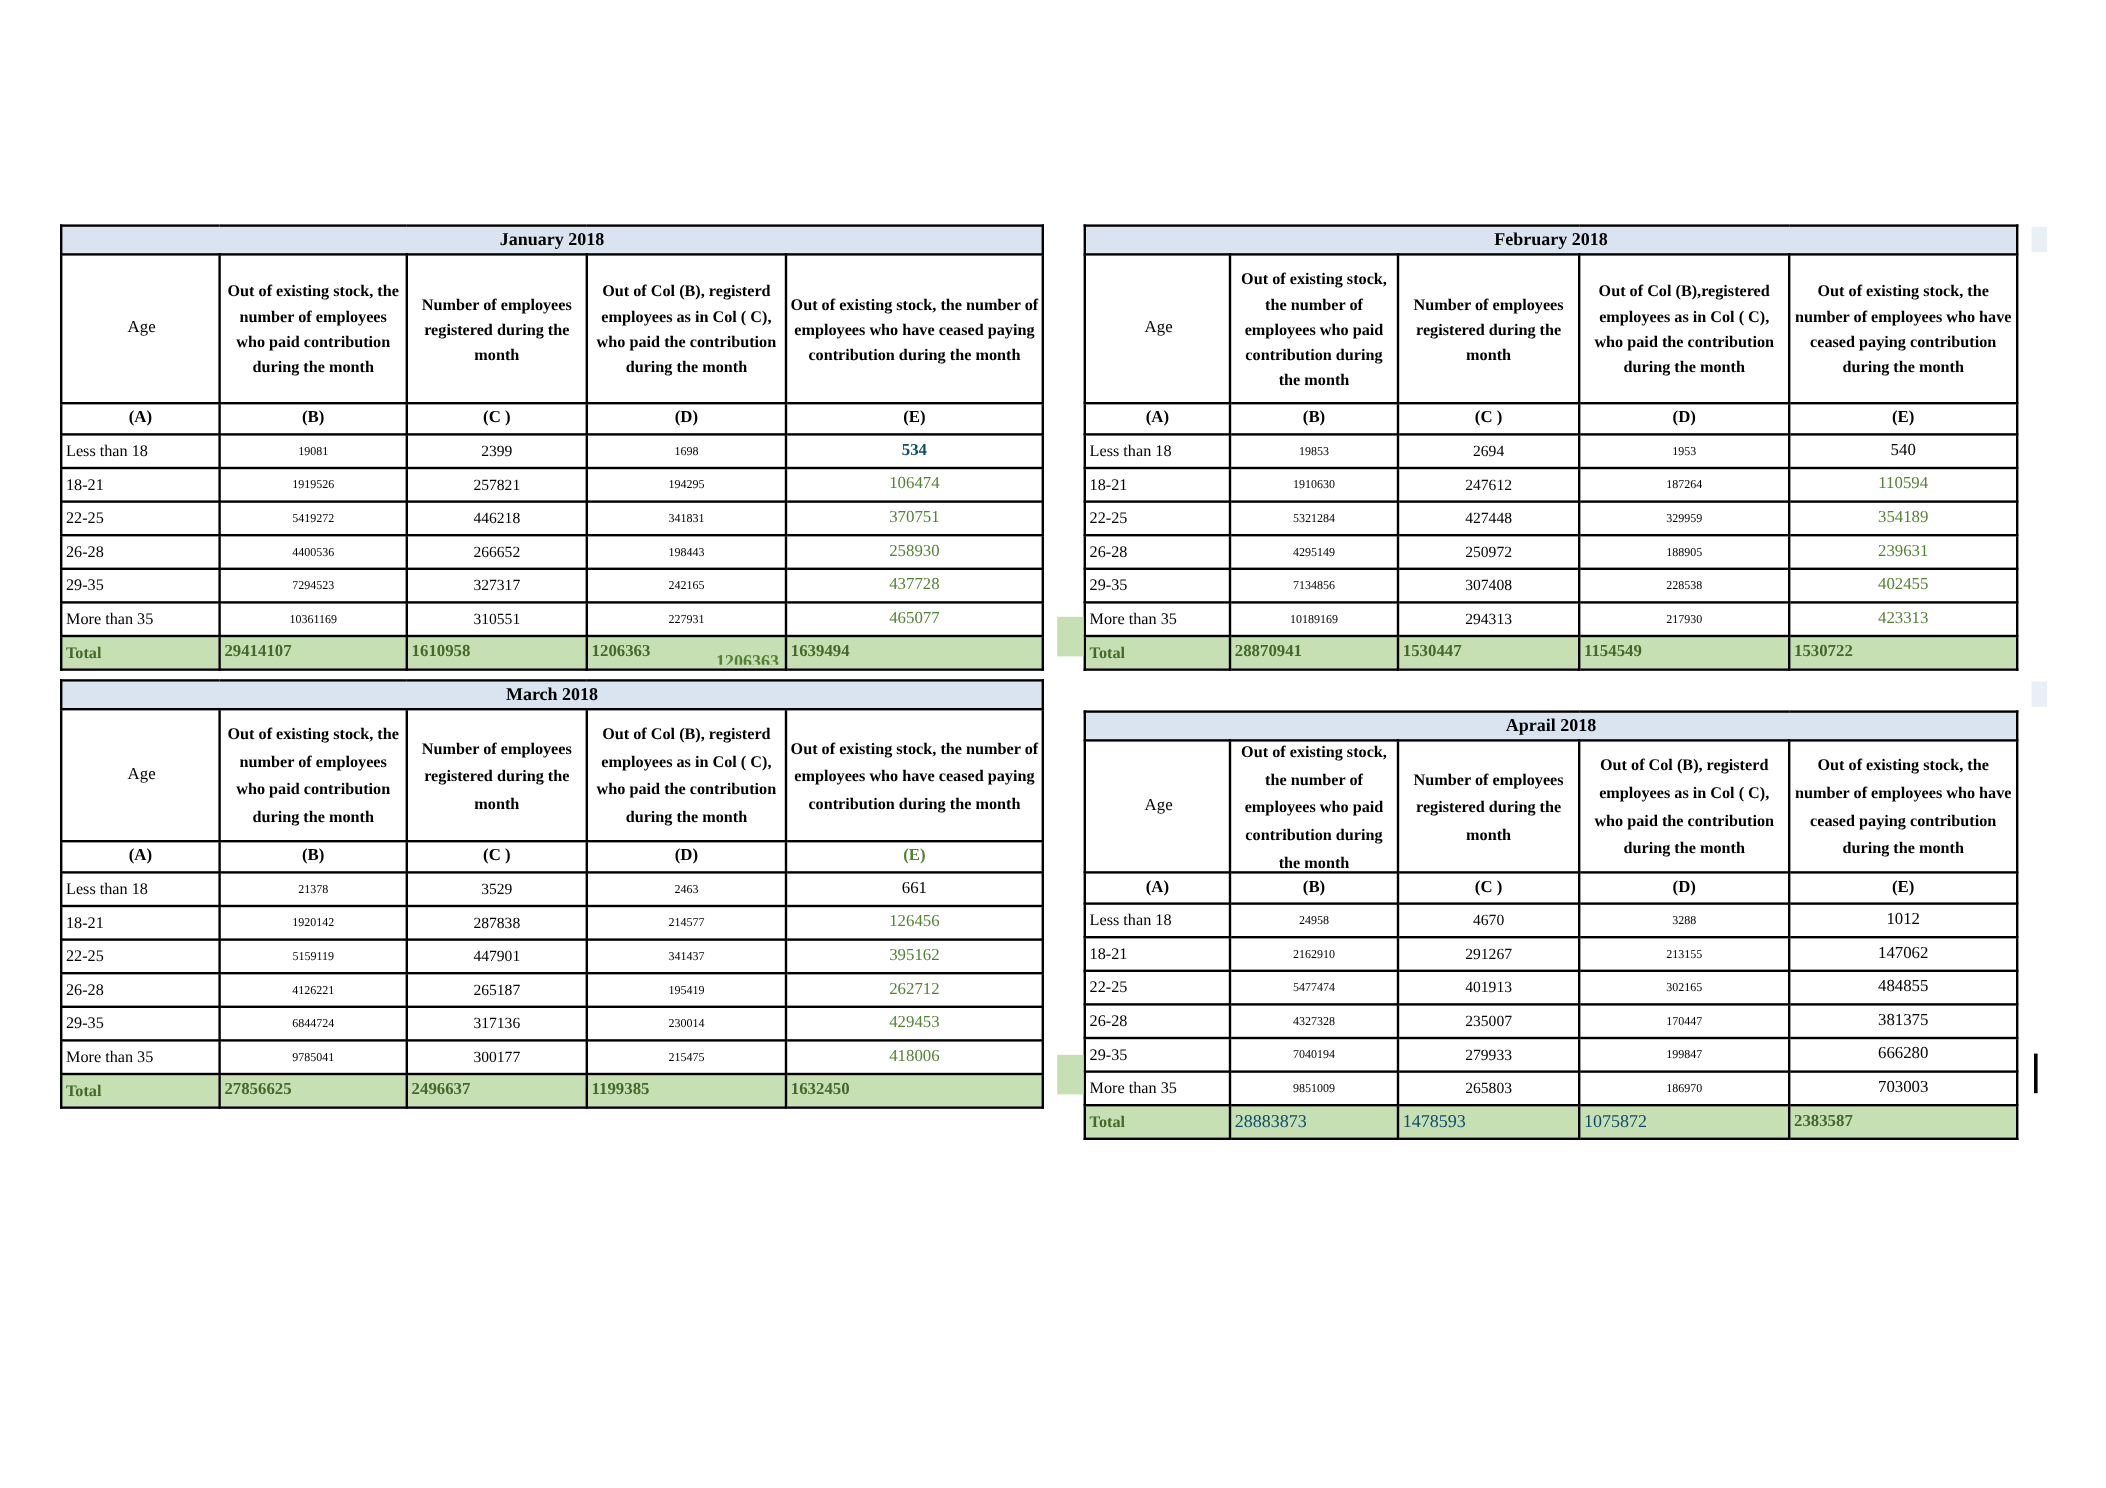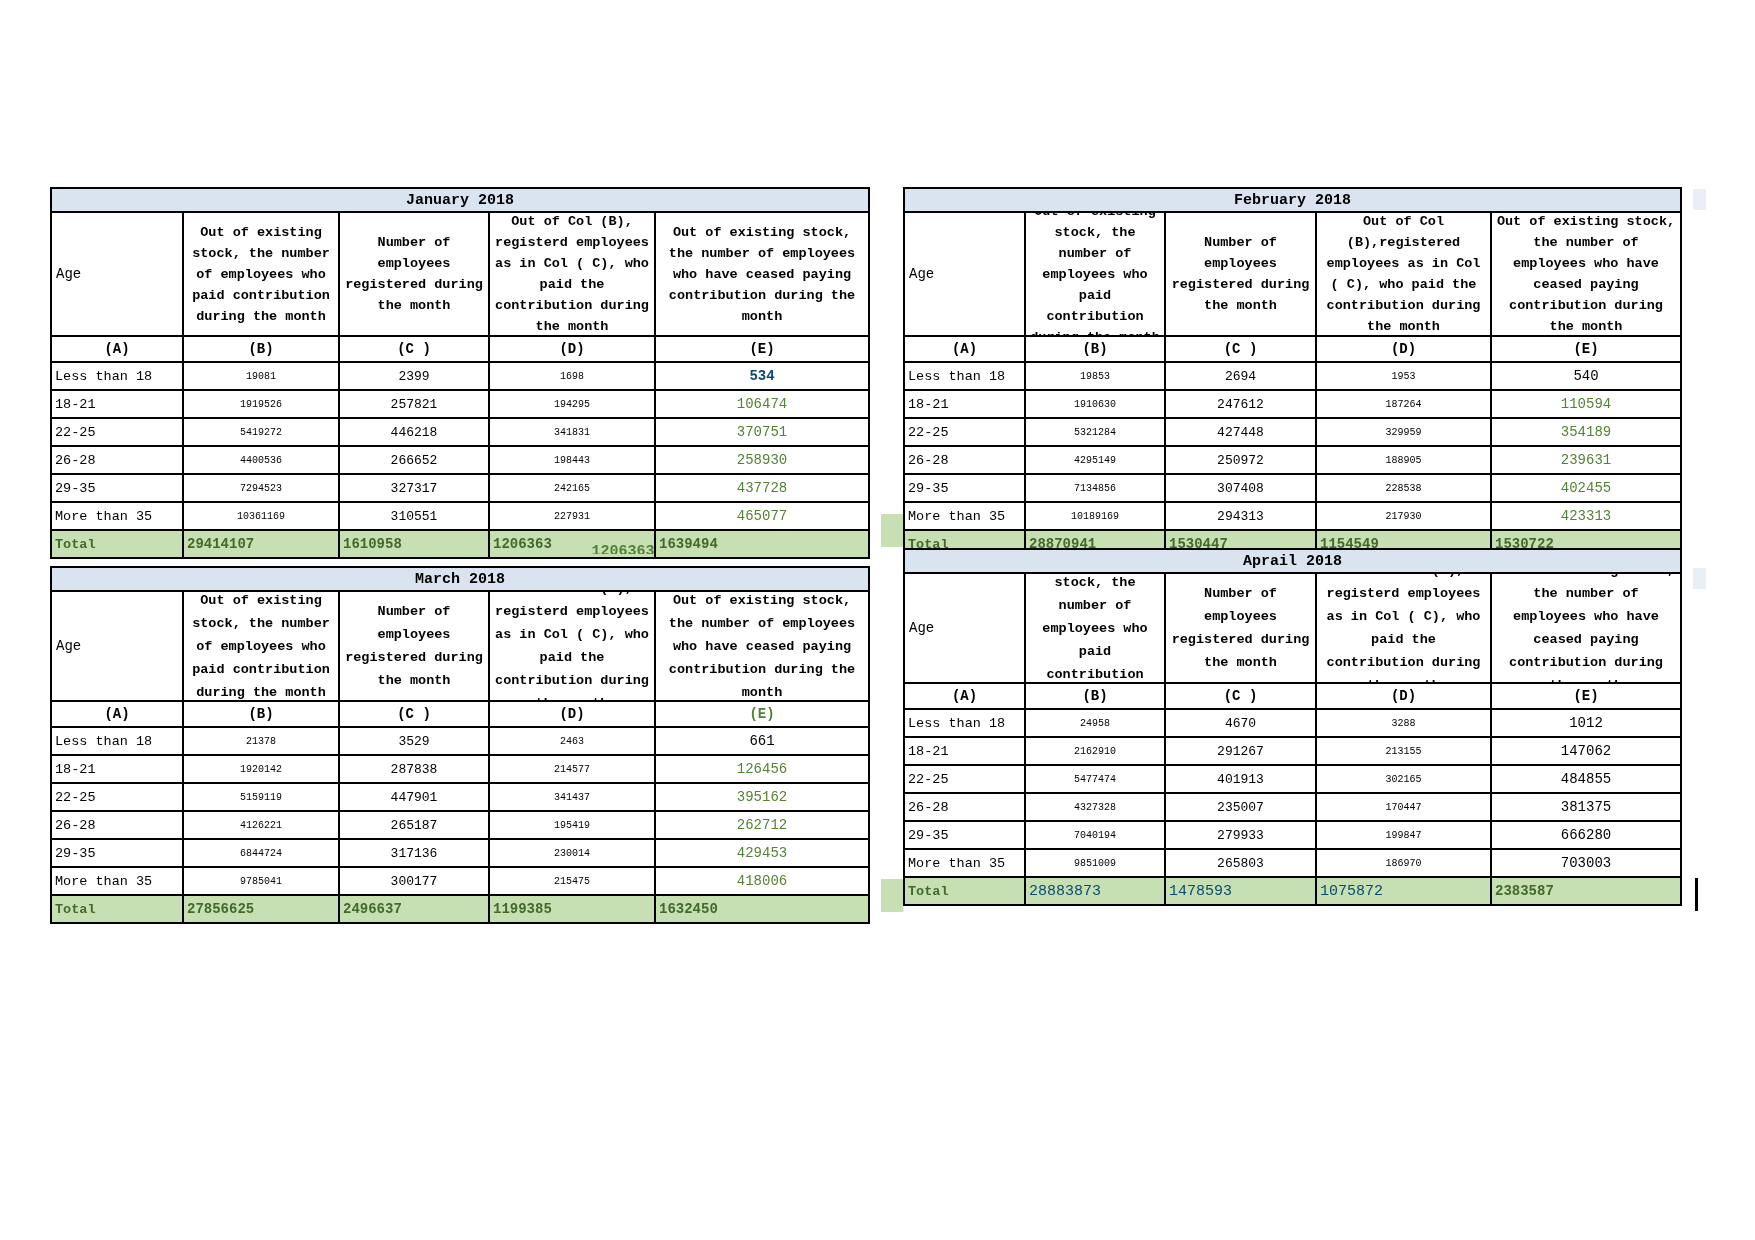--- a/index.html
+++ b/index.html
@@ -1,22 +1,22 @@
 <!DOCTYPE html>
 <html><head>
 <meta charset="utf-8">
 <style>
   html,body{margin:0;padding:0;background:#fff;}
   #canvas{position:relative;width:1755px;height:1240px;background:#ffffff;
-          font-family:Liberation Mono, monospace;color:#000;}
+          font-family:Liberation Serif, serif;color:#000;}
   table.month{position:absolute;border-collapse:collapse;table-layout:fixed;background:#fff;}
   table.month td{border:2px solid #000;padding:0 3px;overflow:hidden;vertical-align:middle;}
   td.title-cell{background:#dae3f0;font-weight:bold;font-size:15px;text-align:center;height:22px;padding:0;}
   tr.hdr td{font-weight:bold;font-size:13.5px;text-align:center;padding:0 2px;}
-  tr.hdr td.age-cell{font-weight:normal;font-size:14px;text-align:left;padding-left:4px;}
+  tr.hdr td.age-cell{font-weight:normal;font-size:14px;text-align:center;padding-left:4px;}
   .hwrap{display:flex;align-items:center;justify-content:center;text-align:center;
          overflow:hidden;line-height:21px;}
   table.row1 .hwrap{height:122px;}
   table.row2 .hwrap{height:108px;line-height:23px;}
   tr.letters td{font-weight:bold;font-size:14px;text-align:center;height:24px;}
   tr.datarow td{height:26px;text-align:center;}
   td.col-a{text-align:left !important;font-size:13.5px;}
   td.col-b,td.col-d{font-size:10px;}
   td.col-c{font-size:13px;}
   td.col-e{font-size:14px;}
@@ -294,21 +294,21 @@
         <tr class="totalrow">
           <td class="col-a">Total</td>
           <td class="col-b">27856625</td>
           <td class="col-c">2496637</td>
           <td class="col-d">1199385</td>
           <td class="col-e">1632450</td>
         </tr>
       </tbody>
   </table>
 
-  <table class="month row2" style="left:903px;top:548px;border-radius:15px;">
+  <table class="month row2" style="left:903px;top:592px;border-radius:15px;">
     <colgroup>
         <col style="width:121px">
         <col style="width:140px">
         <col style="width:151px">
         <col style="width:175px">
         <col style="width:190px">
       </colgroup>
     <tbody>
         <tr>
           <td class="title-cell" colspan="5">Aprail 2018</td>

